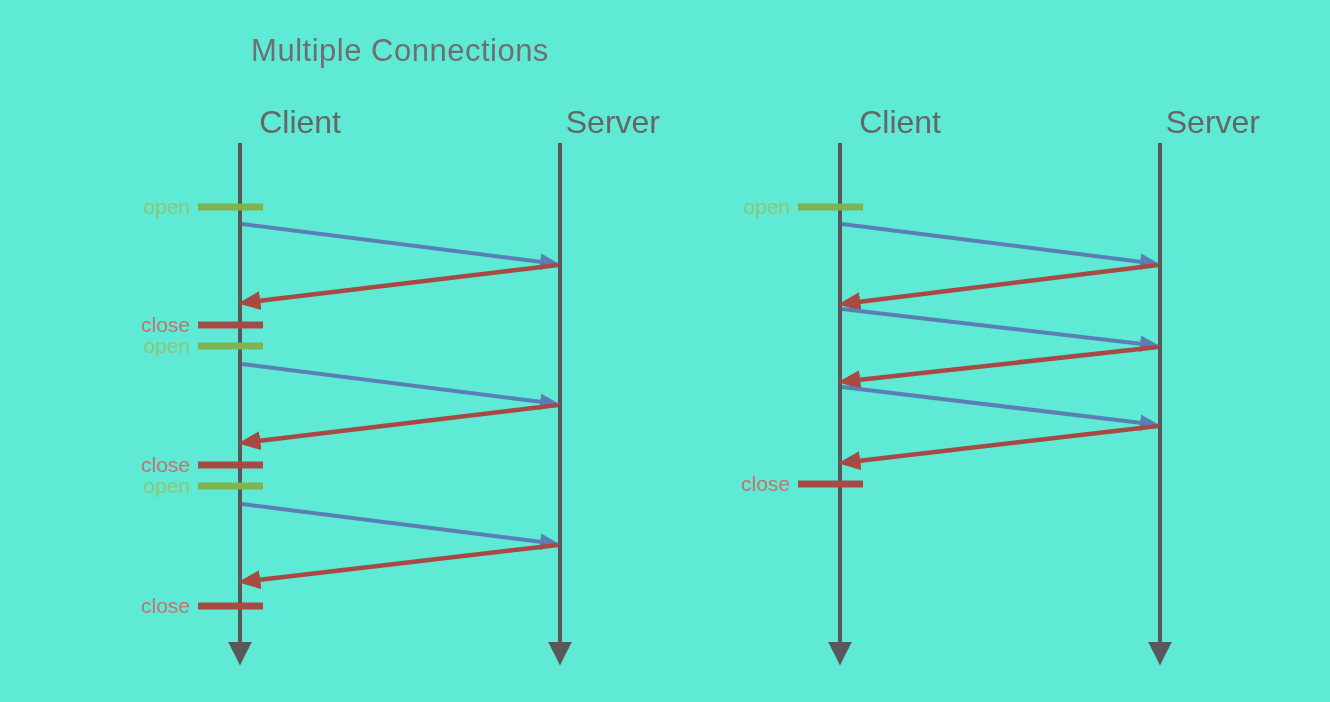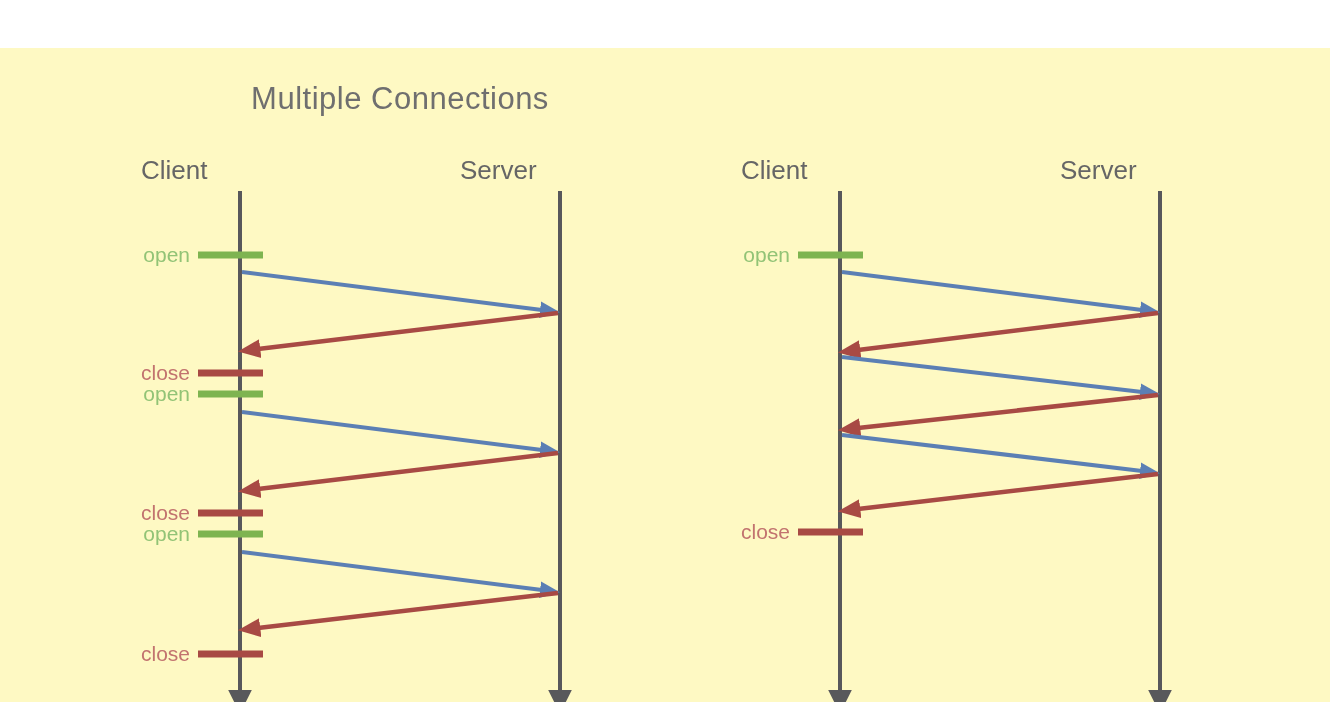--- a/index.html
+++ b/index.html
@@ -10,40 +10,39 @@
   body {
     width: 1330px;
     height: 702px;
     position: relative;
     overflow: hidden;
     font-family: "Liberation Sans", sans-serif;
   }
   .stage {
     position: absolute;
     inset: 0;
-    background: #fef9c3;
-    margin-top: 48px;
+    background: #5eead4;
   }
   .diagram-title {
     position: absolute;
     top: 34px;
     width: 500px;
     text-align: center;
     font-size: 31px;
     line-height: 34px;
     letter-spacing: 0.5px;
   }
   .t-left  { left: 150px; }
   .t-right { left: 750px; }
   .actor-label {
     position: absolute;
     top: 108px;
     width: 200px;
-    text-align: left;
-    font-size: 26px;
+    text-align: right;
+    font-size: 32px;
     line-height: 28px;
   }
   .a-lc { left: 141px; }
   .a-ls { left: 460px; }
   .a-rc { left: 741px; }
   .a-rs { left: 1060px; }
   svg#scene {
     position: absolute;
     left: 0;
     top: 0;

